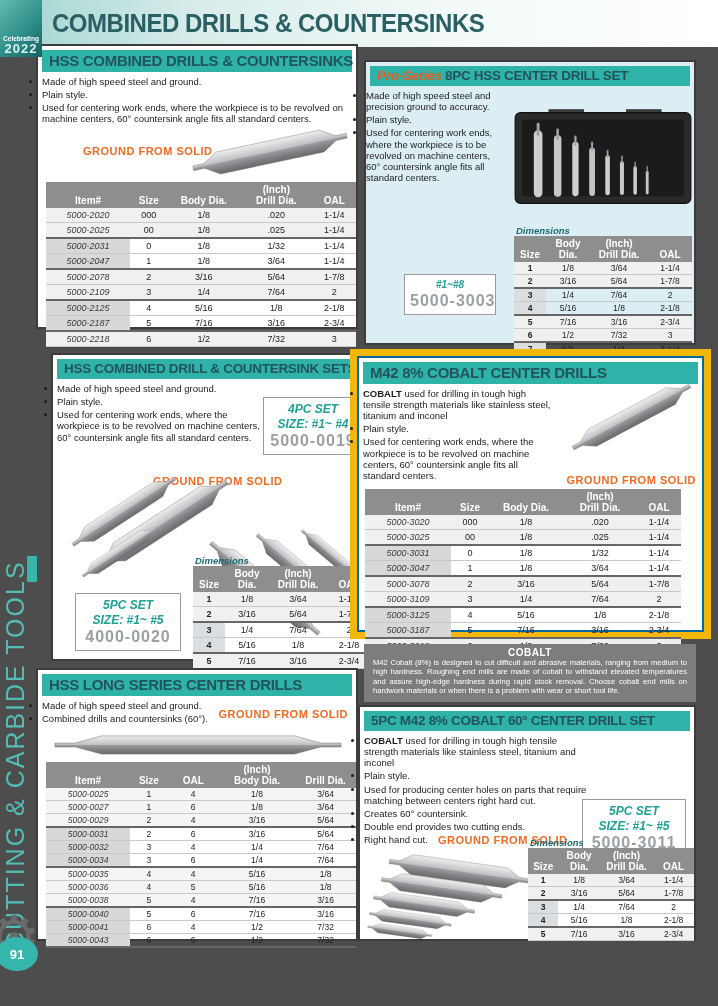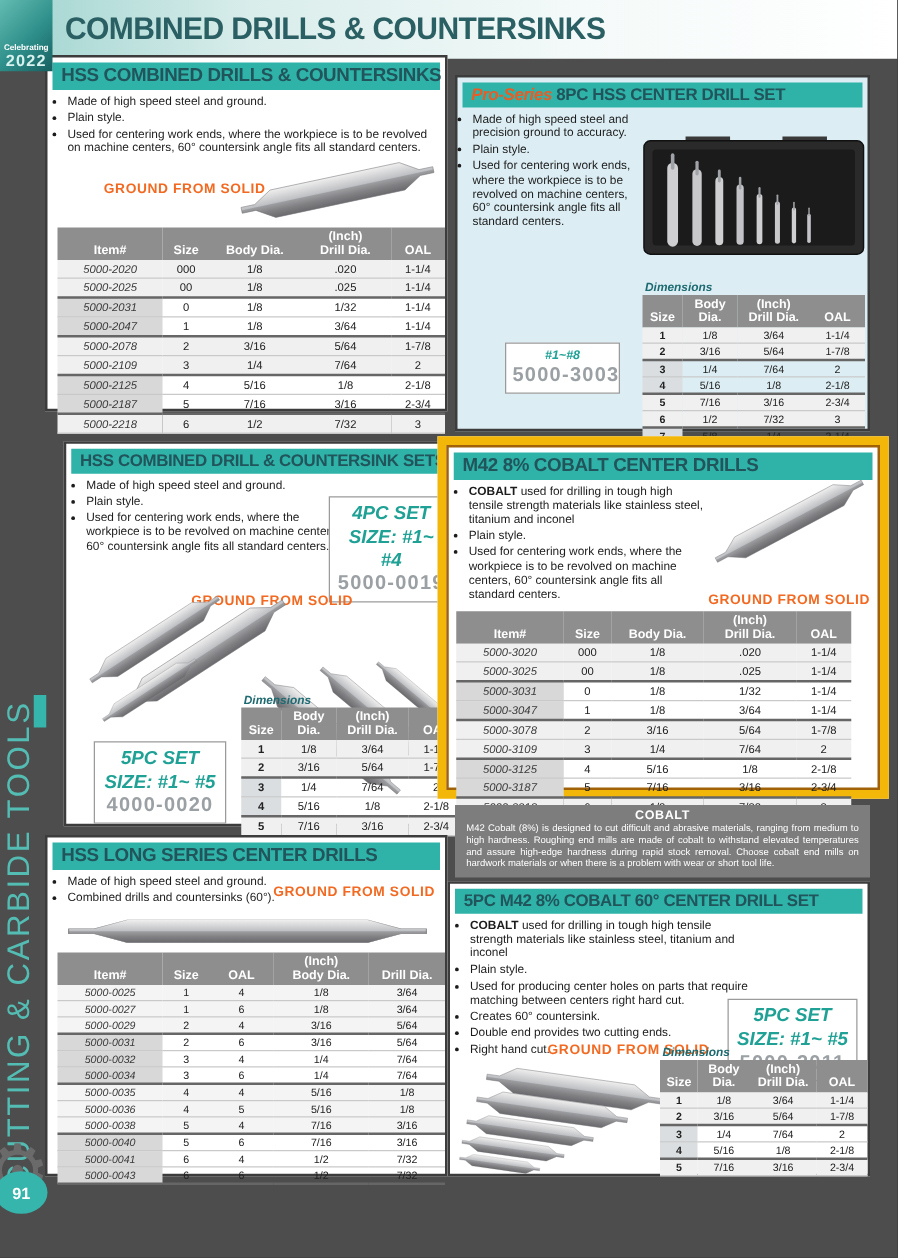--- a/index.html
+++ b/index.html
@@ -23,27 +23,27 @@
   .page-num{position:absolute;left:-4px;top:937px;width:42px;height:34px;border-radius:50%;
        background:#35b5ab;color:#fff;font-weight:bold;font-size:13px;display:flex;
        align-items:center;justify-content:center;z-index:2;}
   .side-tab{position:absolute;left:27px;top:556px;width:10px;height:26px;background:#35b5ab;}
   
   .panel{position:absolute;background:#fff;border:2px solid #3c3c3c;box-sizing:border-box;}
   .bar{margin:4px;background:#2fb3a9;color:#21555b;font-weight:bold;font-size:15px;
        padding:3px 7px 2px;line-height:1.1;letter-spacing:-0.3px;white-space:nowrap;}
   .bar.small{font-size:13.5px;}
   .accent{color:#e85c25;font-style:italic;}
-  ul.bullets{margin:2px 0 0 0;padding-left:16px;font-size:9.5px;color:#1c1c1c;line-height:1.18;}
+  ul.bullets{margin:2px 0 0 0;padding-left:4px;font-size:9.5px;color:#1c1c1c;line-height:1.18;}
   ul.bullets li{margin-bottom:2px;}
   .ground{position:absolute;color:#f26a22;font-weight:bold;font-size:11px;letter-spacing:.5px;white-space:nowrap;}
   .dim-label{position:absolute;color:#1d6a70;font-weight:bold;font-style:italic;font-size:9.5px;}
   .badge{position:absolute;background:#fff;border:1px solid #9b9b9b;text-align:center;
        padding:4px 5px;box-sizing:border-box;}
-  .badge .bl{color:#1fa195;font-weight:bold;font-style:italic;font-size:15px;line-height:1.25;}
+  .badge .bl{color:#1fa195;font-weight:bold;font-style:italic;font-size:12px;line-height:1.25;}
   .badge .bn{color:#9aa0a3;font-weight:bold;font-size:16px;letter-spacing:1px;line-height:1.15;white-space:nowrap;}
   
   table.tbl{position:absolute;border-collapse:collapse;table-layout:fixed;width:auto;}
   .tbl th{background:#8e8e8e;color:#fff;font-weight:bold;font-size:10px;line-height:1.12;
        padding:2px 1px;white-space:pre-line;vertical-align:bottom;text-align:center;}
   .tbl td{text-align:center;font-size:9px;color:#222;padding:2px 1px;border-bottom:1px solid #c9c9c9;}
   .tbl.compact td{font-size:8.5px;padding:1px;}
   .g2 tbody tr:nth-child(4n+1) td,.g2 tbody tr:nth-child(4n+2) td{background:#f0f0f0;}
   .g3 tbody tr:nth-child(6n+1) td,.g3 tbody tr:nth-child(6n+2) td,.g3 tbody tr:nth-child(6n+3) td{background:#f4f4f4;}
   .g2 tbody tr:nth-child(2n) td{border-bottom:2px solid #666;}
@@ -57,21 +57,21 @@
   .cE th:nth-child(4){width:76px}.cE th:nth-child(5){width:60px}
   .cD th:nth-child(1){width:30px}.cD th:nth-child(2){width:42px}.cD th:nth-child(3){width:56px}
   .cD th:nth-child(4){width:42px}
   svg{overflow:visible;}
   .cob-box{position:absolute;left:364px;top:644px;width:332px;height:58px;background:#7d7d7d;
        color:#fff;padding:3px 9px;box-sizing:border-box;}
   .cob-box .ct{text-align:center;font-weight:bold;font-size:10px;letter-spacing:.5px;}
   .cob-box .cx{font-size:7.6px;line-height:1.25;text-align:justify;}
   .hl-wrap{position:absolute;left:350px;top:349px;width:361px;height:290px;border:7px solid #f3b70a;
        background:#fff;box-sizing:border-box;}
-  .hl-inner{position:relative;width:100%;height:100%;border:2px solid #a16207;box-sizing:border-box;background:#fff;}
+  .hl-inner{position:relative;width:100%;height:100%;border:2px solid #0369a1;box-sizing:border-box;background:#fff;}
 </style>
 </head>
 <body>
 
 <div class="page">
 
   
   <svg width="0" height="0">
     <defs>
       <linearGradient id="metal" x1="0" y1="0" x2="0" y2="1">

